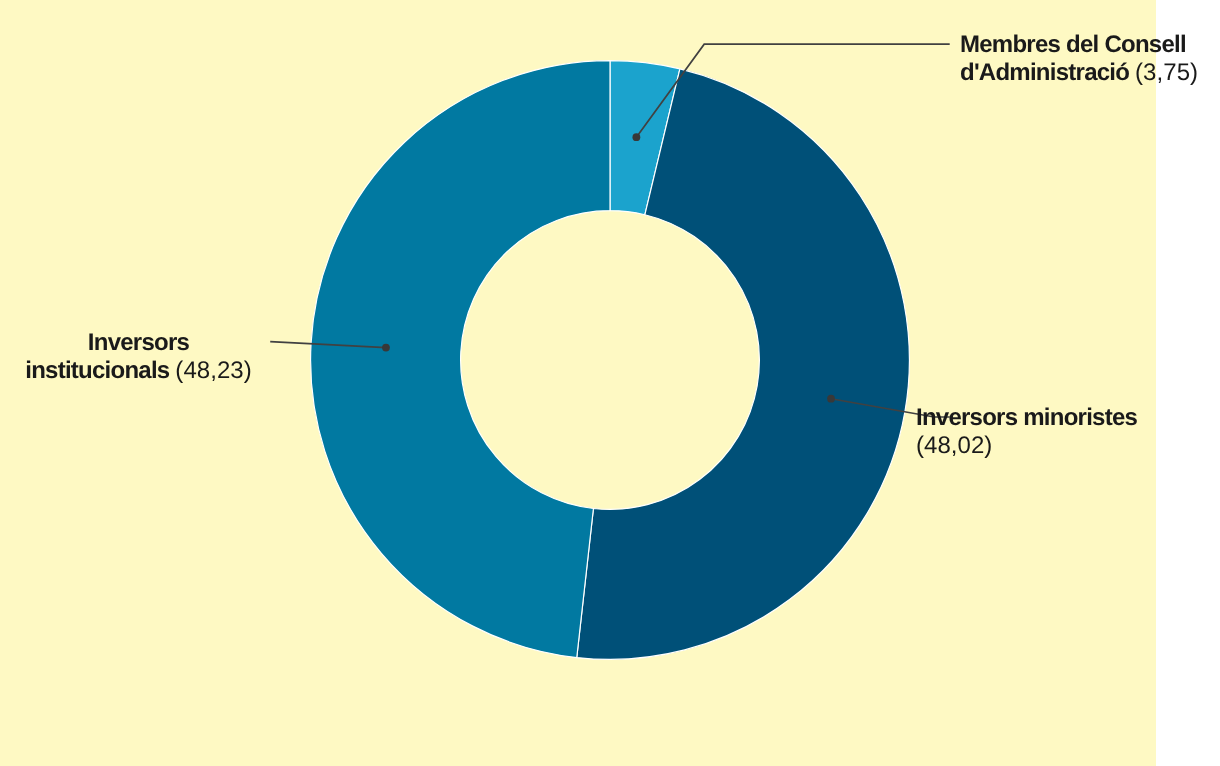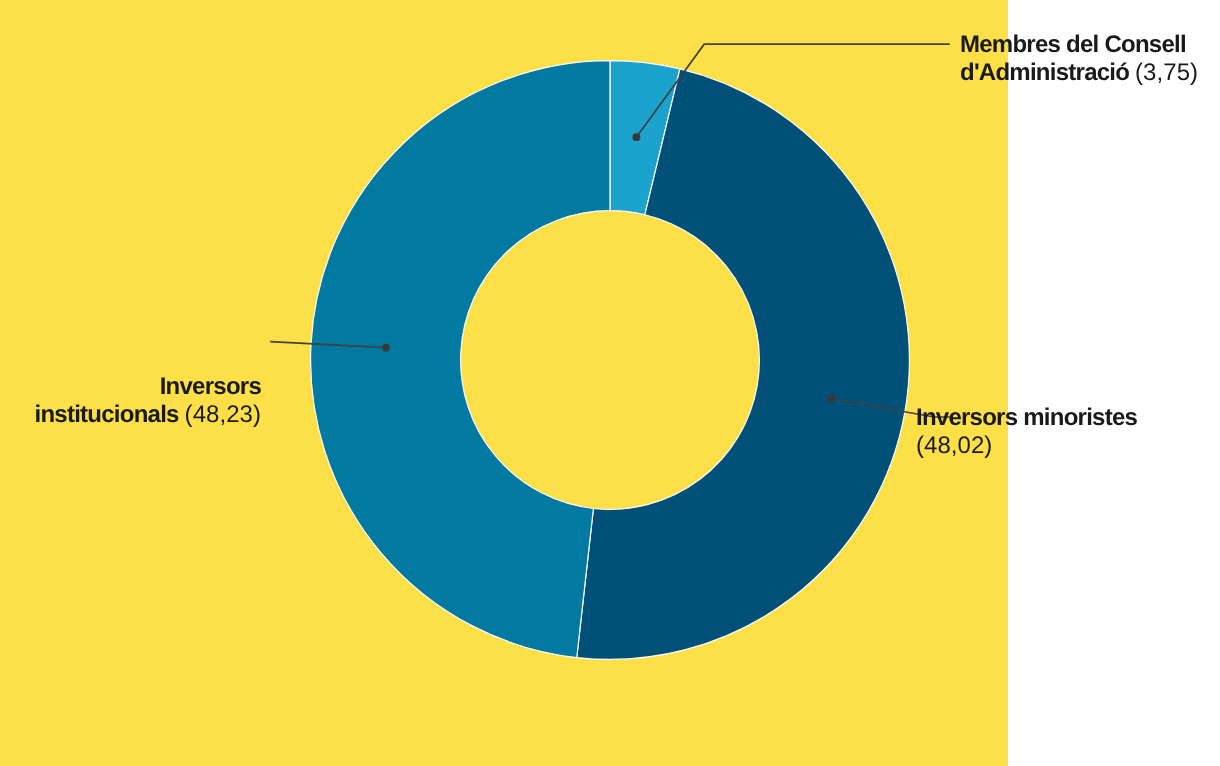--- a/index.html
+++ b/index.html
@@ -1,24 +1,24 @@
 <!DOCTYPE html>
 <html><head>
 <meta charset="utf-8">
 <style>
   html,body{margin:0;padding:0;}
   body{width:1220px;height:766px;background:#ffffff;
        font-family:"Liberation Sans",sans-serif;overflow:hidden;
        -webkit-font-smoothing:antialiased;text-rendering:geometricPrecision;}
-  #stage{position:relative;width:1008px;height:766px;background:#fde047;}
+  #stage{position:relative;width:1156px;height:766px;background:#fef9c3;}
   svg.chart{position:absolute;left:0;top:0;width:1220px;height:766px;}
   .lbl{position:absolute;transform:translateZ(0);font-size:24px;letter-spacing:-0.75px;
        line-height:28px;color:#1a1a1a;font-weight:700;}
   .lbl .val{font-weight:400;letter-spacing:0.05px;}
-  .lbl.right{text-align:right;margin-top:44px;}
+  .lbl.right{text-align:center;}
   .credit{position:absolute;transform:translateZ(0);font-size:23.5px;letter-spacing:-1px;
           color:#7b7d80;font-weight:400;}
 </style>
 </head>
 <body>
 
 <div id="stage">
   <svg class="chart" viewBox="0 0 1220 766">
     <g id="slices">
       <path id="sl0" d="M610 60.60000000000002 A299.4 299.4 0 0 1 679.8935419384582 68.87244583293568 L644.8767373600723 214.72793389258712 A149.4 149.4 0 0 0 610 210.6 Z" fill="#1ba3cd" stroke="#ffffff" stroke-width="1.18"></path>

